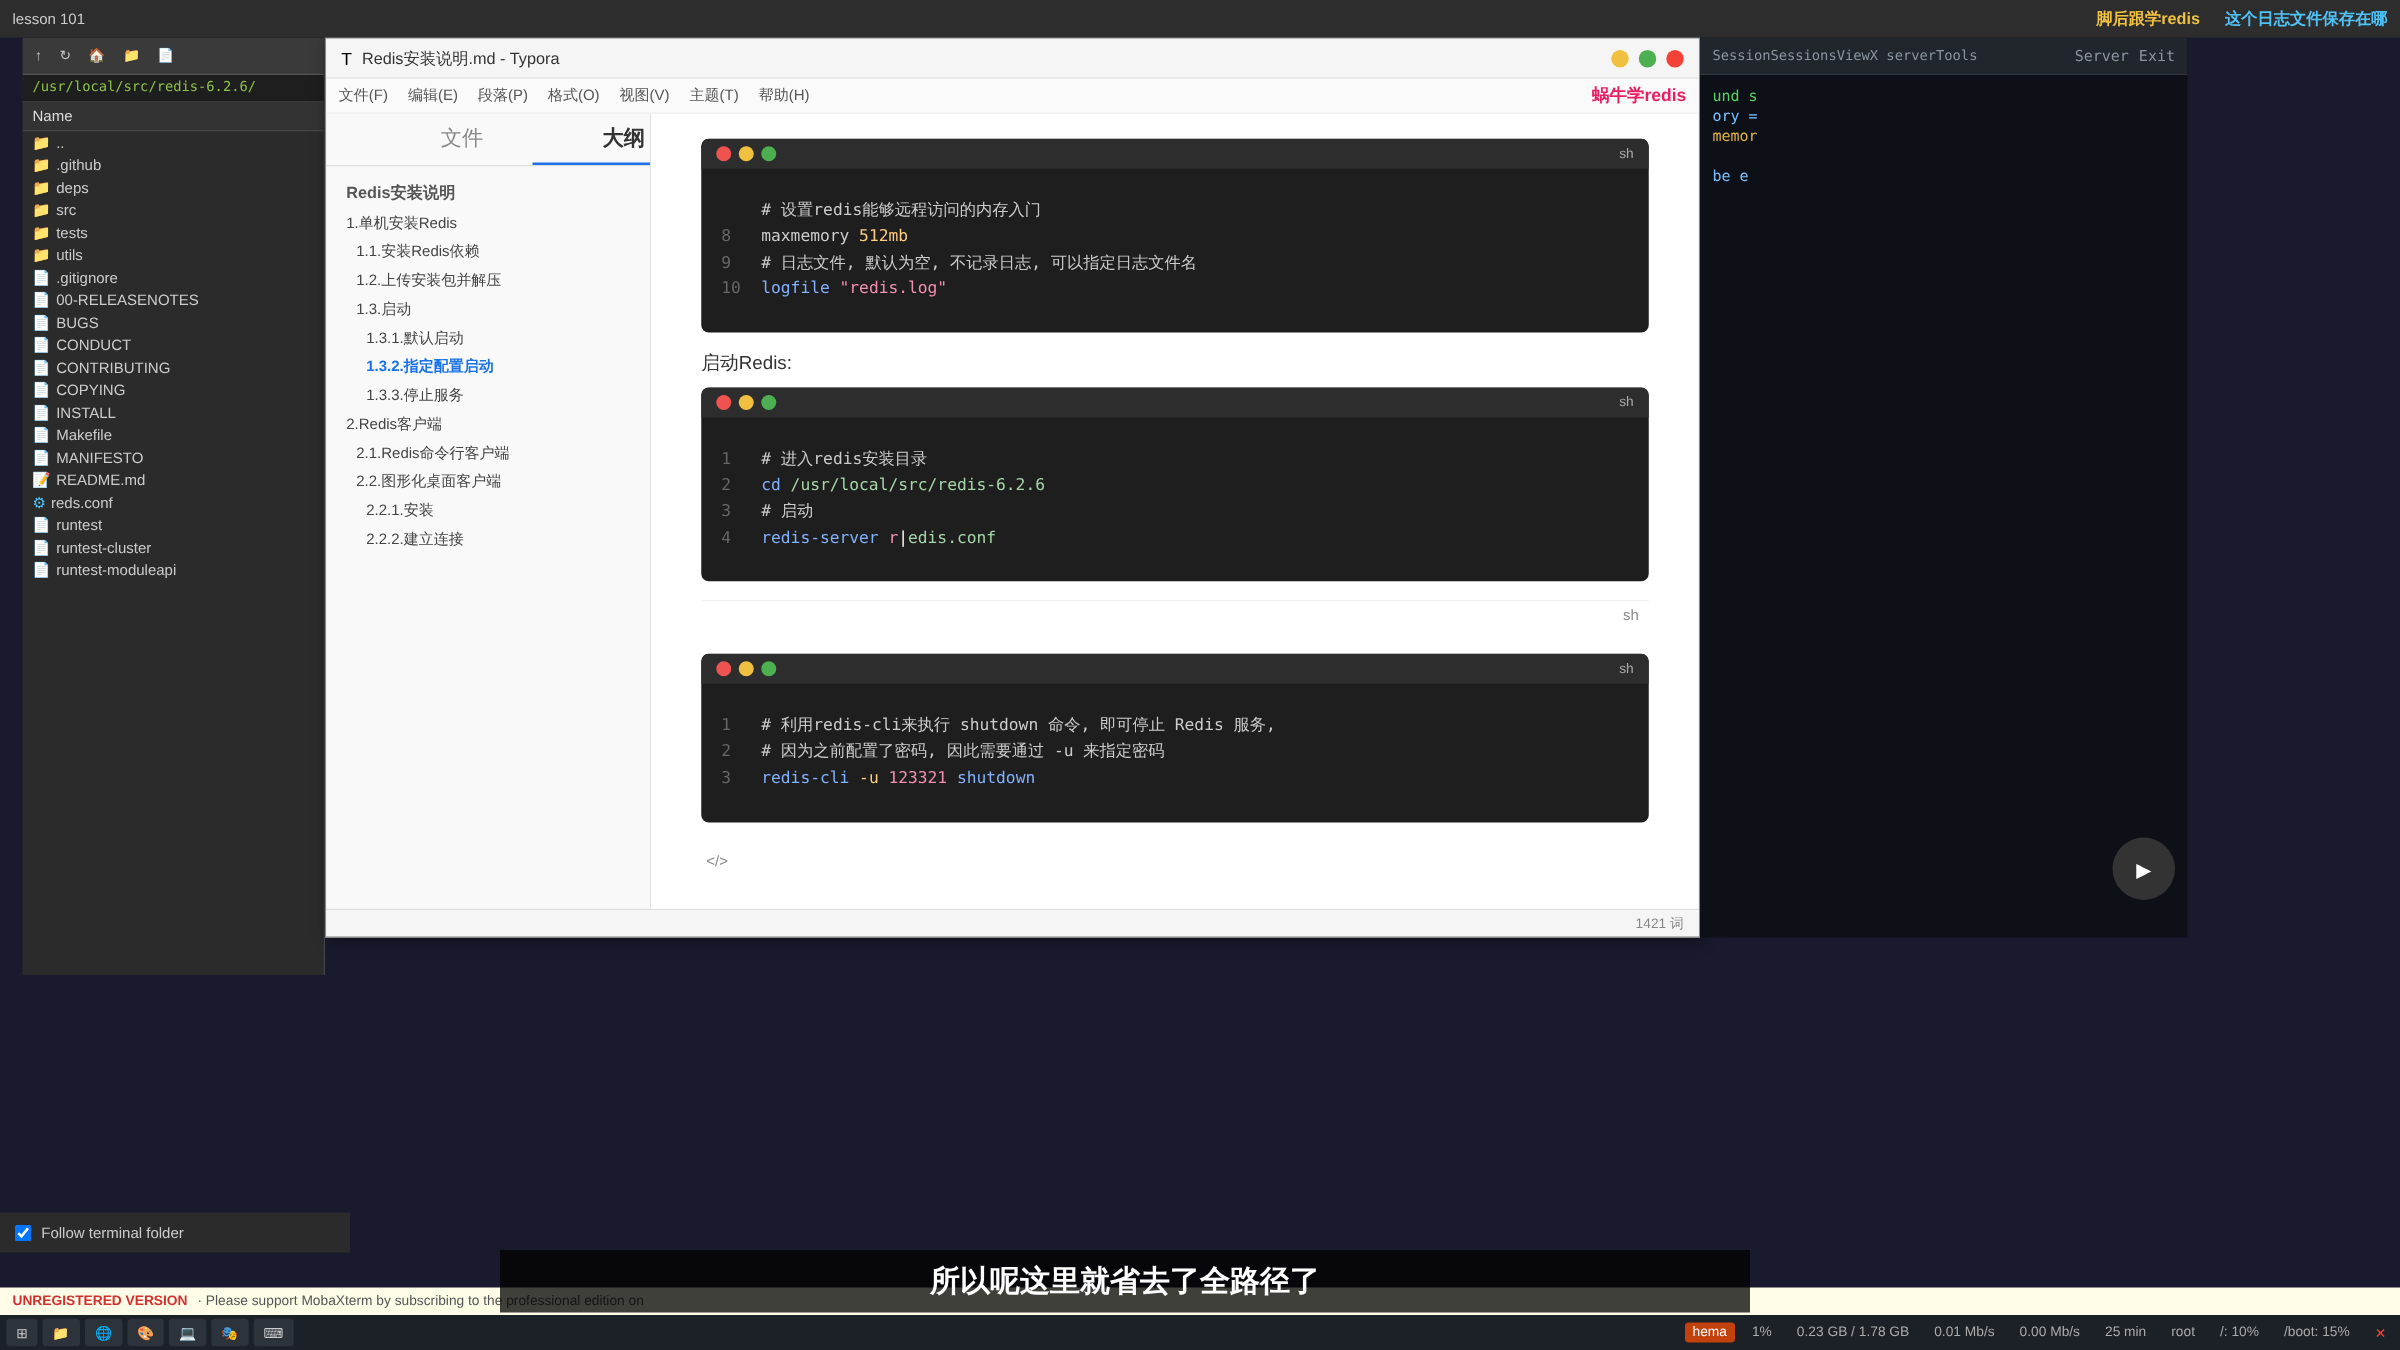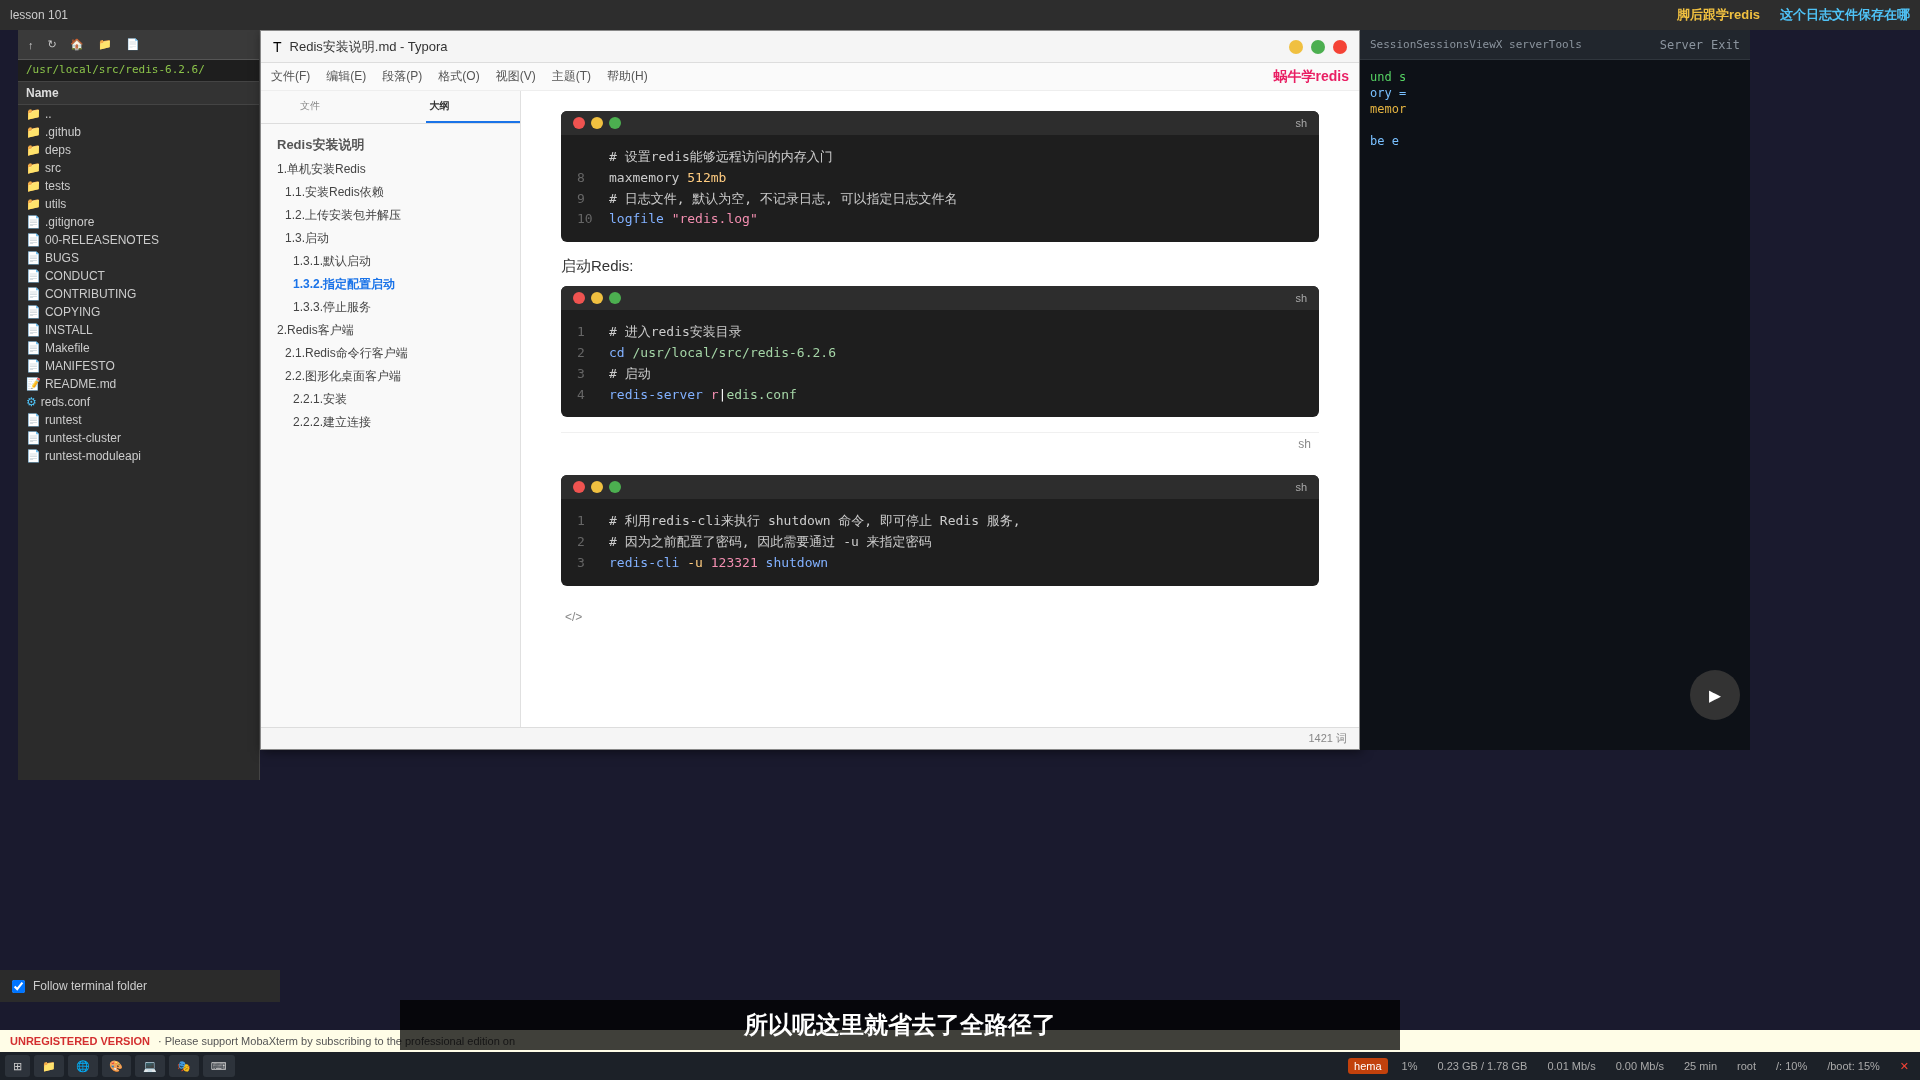--- a/index.html
+++ b/index.html
@@ -30,21 +30,21 @@
     }
     .sidebar-path {
       height: 22px; background: #1e1e1e; color: #8bc34a; font-size: 11px;
       font-family: monospace; padding: 3px 8px; border-bottom: 1px solid #444;
     }
     .file-tree { overflow-y: auto; height: calc(100% - 82px); }
     .tree-header {
       display: flex; align-items: center; padding: 4px 8px;
       color: #ddd; font-size: 12px; background: #333; border-bottom: 1px solid #444;
     }
-    .tree-header span { font-weight: bold; text-align: right; }
+    .tree-header span { font-weight: normal; text-align: right; }
     .tree-item {
       display: flex; align-items: center; padding: 2px 8px; cursor: pointer;
       color: #ccc; font-size: 12px; gap: 4px;
     }
     .tree-item.folder .icon { color: #f0c040; }
     .tree-item.file .icon { color: #aaa; }
     .tree-item.file.config .icon { color: #4fc3f7; }
     .tree-item.file.md .icon { color: #81c784; }
 
     
@@ -75,21 +75,21 @@
 
     
     .typora-sidebar {
       width: 260px; background: #f9f9f9; border-right: 1px solid #e0e0e0;
       display: flex; flex-direction: column;
     }
     .sidebar-tabs {
       display: flex; border-bottom: 1px solid #ddd;
     }
     .sidebar-tab {
-      flex: 1; text-align: left; padding: 8px 4px; font-size: 10px;
+      flex: 1; text-align: right; padding: 8px 4px; font-size: 17px;
       color: #888; cursor: pointer; border-bottom: 2px solid transparent; margin-left: 35px;
     }
     .sidebar-tab.active { color: #333; border-bottom: 2px solid #1a73e8; font-weight: bold; }
 
     .outline-tree { padding: 8px; overflow-y: auto; flex: 1; }
     .outline-title { font-size: 13px; color: #555; padding: 4px 8px; font-weight: bold; }
     .outline-item { padding: 3px 8px; font-size: 12px; color: #444; cursor: pointer; }
     .outline-item.bold { font-weight: bold; color: #1a73e8; }
     .outline-item.sub { padding-left: 16px; }
     .outline-item.subsub { padding-left: 24px; }
@@ -109,21 +109,21 @@
     .code-header {
       background: #2d2d2d; padding: 6px 12px; display: flex; align-items: center;
       justify-content: space-between;
     }
     .traffic-lights { display: flex; gap: 6px; }
     .tl { width: 12px; height: 12px; border-radius: 50%; }
     .tl.red { background: #ef5350; }
     .tl.yellow { background: #f0c040; }
     .tl.green { background: #4caf50; }
     .code-lang { color: #aaa; font-size: 11px; }
-    .code-lines { padding: 12px 16px; }
+    .code-lines { padding: 24px 16px; }
     .code-line { display: flex; gap: 16px; font-family: monospace; font-size: 13px; line-height: 1.6; }
     .line-num { color: #666; min-width: 16px; }
     .line-content { color: #ccc; }
     .line-content .cmd { color: #82b1ff; }
     .line-content .path { color: #a5d6a7; }
 
     .bottom-bar-typora {
       height: 22px; background: #f5f5f5; border-top: 1px solid #ddd;
       display: flex; align-items: center; justify-content: flex-end;
       padding: 0 12px; font-size: 11px; color: #888;

